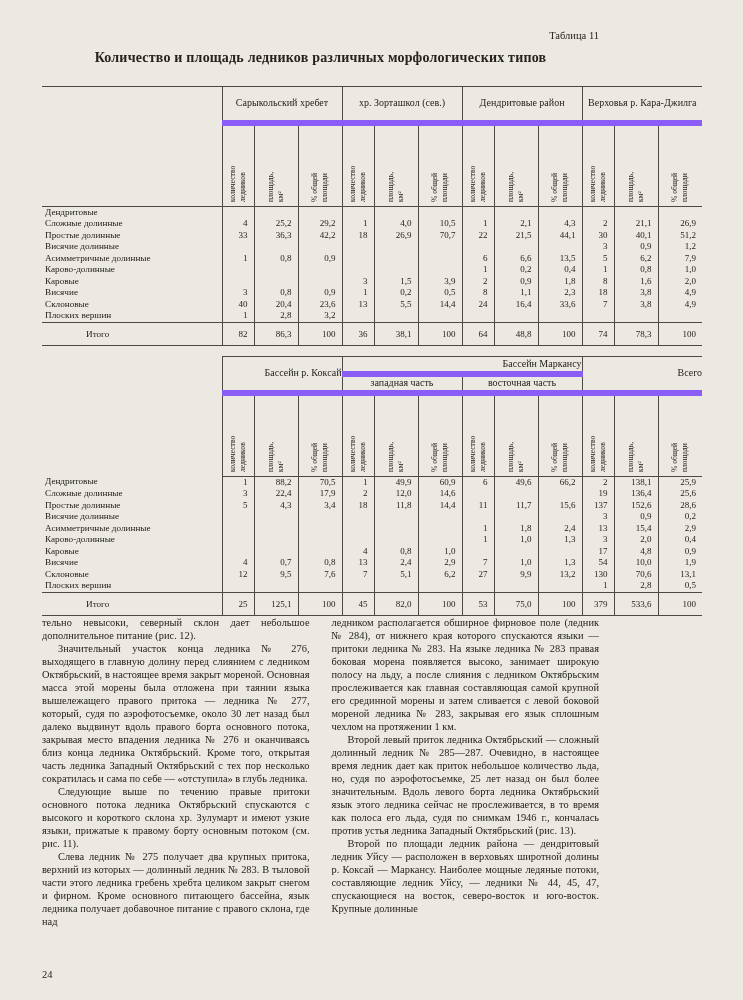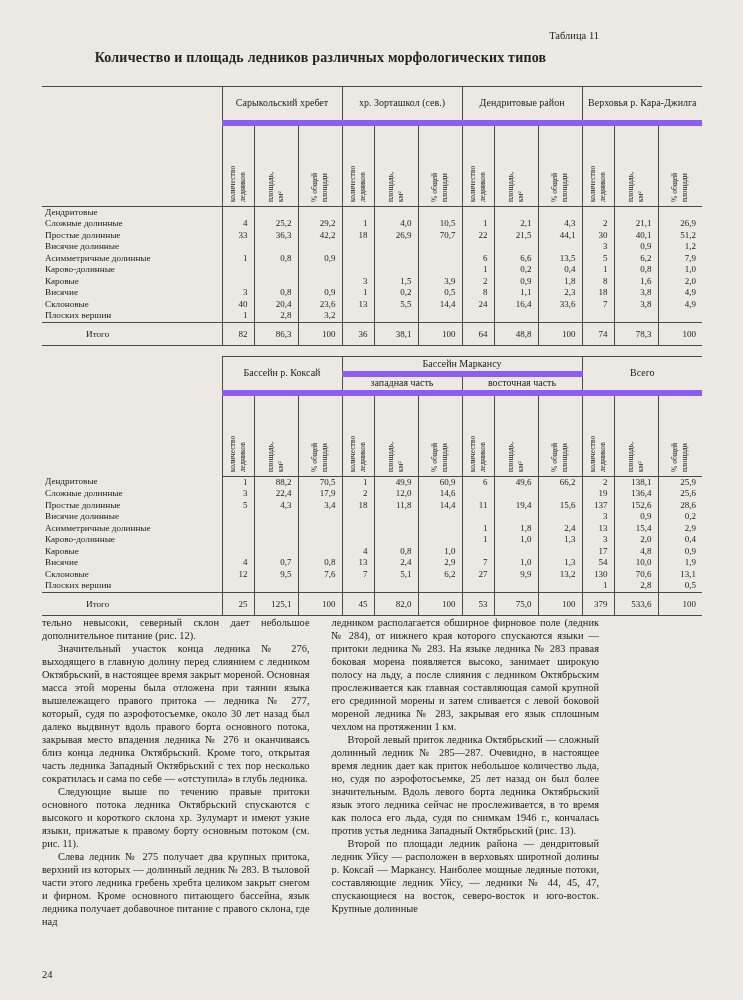--- a/index.html
+++ b/index.html
@@ -16,21 +16,21 @@
   table.datatable{border-collapse:collapse;table-layout:fixed;width:660px;border-bottom:1.2px solid #4e4a41;}
   .datatable th,.datatable td{font-weight:normal;padding:0;}
   .ghead{font-size:10px;text-align:center;vertical-align:middle;
          border-left:1px solid #4e4a41;border-bottom:6px solid #8b5cf6;
          padding:2px 3px;line-height:1.25;}
   table.t1{border-top:1.2px solid #4e4a41;}
   table.t1 thead tr:first-child{height:36px;}
   table.t1 .lblhead{border-bottom:1px solid #4e4a41;}
   table.t2 thead tr:first-child{height:18px;}
   table.t2 thead tr:nth-child(2){height:16px;}
-  table.t2 .ghead.top{border-top:1.2px solid #4e4a41;}
+  table.t2 .ghead.top{border-top:1.2px solid #4e4a41;text-align:right;}
   .lblhead{border:none;background:transparent;}
   .vth{position:relative;height:80px;border-left:1px solid #4e4a41;border-bottom:1px solid #4e4a41;}
   .rot{position:absolute;left:50%;top:50%;width:72px;
        transform:translate(-50%,-50%) rotate(-90deg);
        font-size:7.6px;line-height:1.3;white-space:pre-line;text-align:left;}
   .datatable td.num{font-size:9px;text-align:right;padding-right:6px;
                     border-left:1px solid #4e4a41;height:11.5px;line-height:11.5px;
                     overflow:hidden;white-space:nowrap;}
   .datatable td.rowlabel{font-size:9.2px;text-align:left;padding-left:3px;
                          height:11.5px;line-height:11.5px;white-space:nowrap;overflow:hidden;}
@@ -412,21 +412,21 @@
         </tr>
         <tr>
           <td class="rowlabel">Простые долинные</td>
           <td class="num">5</td>
           <td class="num">4,3</td>
           <td class="num">3,4</td>
           <td class="num">18</td>
           <td class="num">11,8</td>
           <td class="num">14,4</td>
           <td class="num">11</td>
-          <td class="num">19,4</td>
+          <td class="num">11,7</td>
           <td class="num">15,6</td>
           <td class="num">137</td>
           <td class="num">152,6</td>
           <td class="num">28,6</td>
         </tr>
         <tr>
           <td class="rowlabel">Висячие долинные</td>
           <td class="num"></td>
           <td class="num"></td>
           <td class="num"></td>

